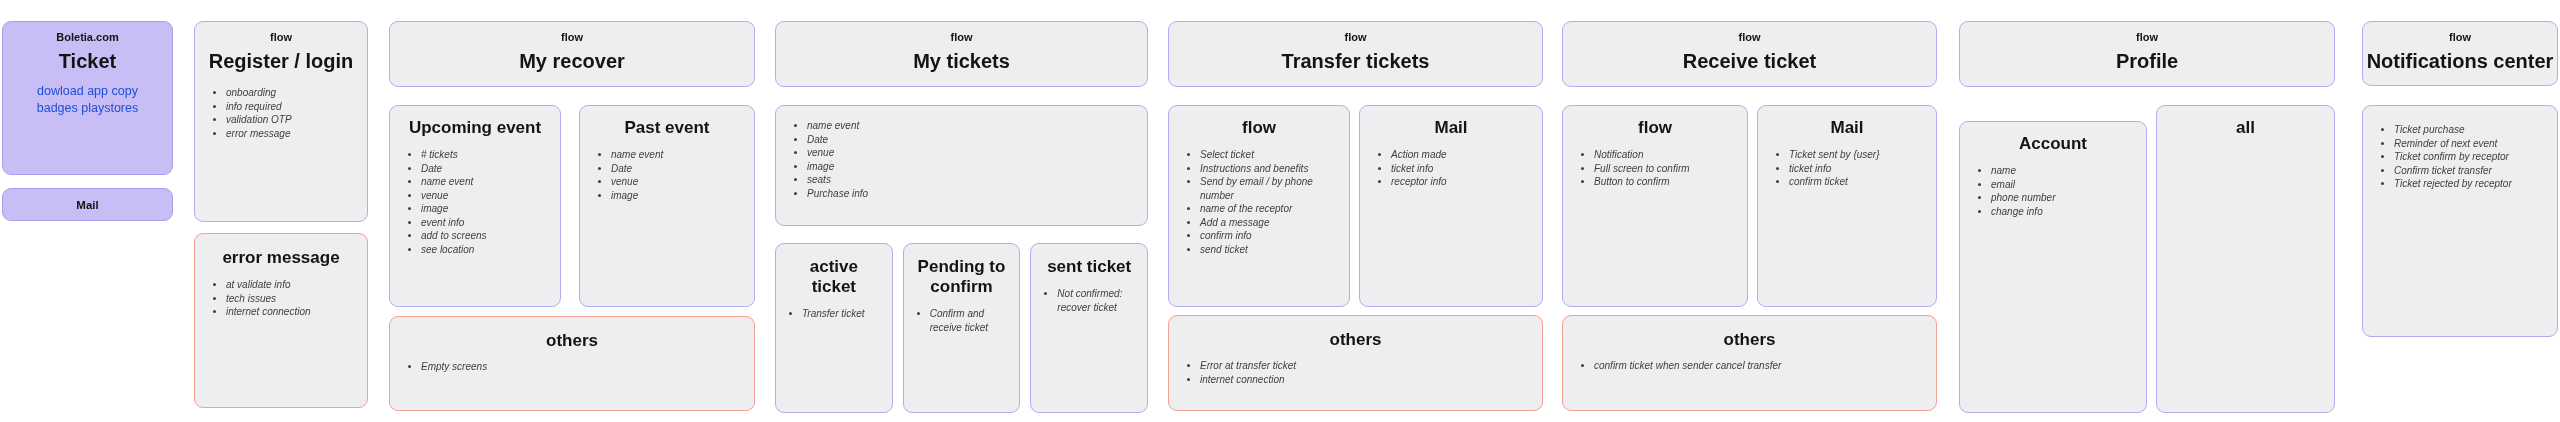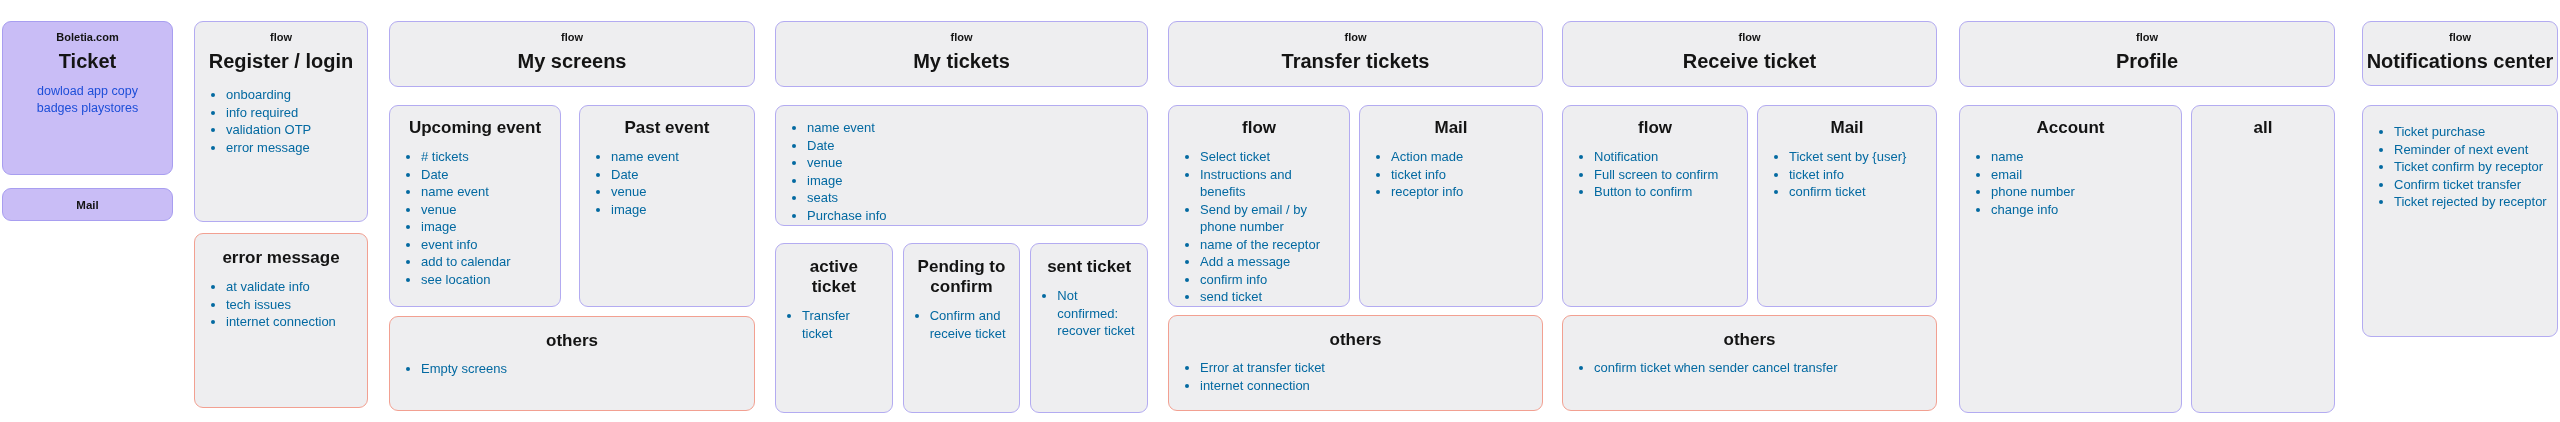--- a/index.html
+++ b/index.html
@@ -8,21 +8,21 @@
 
   .col{position:absolute;top:21px;display:flex;flex-direction:column;}
 
   .card{background:#eeeef0;border:1.5px solid #b3abf1;border-radius:9px;box-sizing:border-box;overflow:hidden;}
   .card.alert{border-color:#f2a091;}
   .card.purple{background:#c9bdf6;border-color:#a89ef0;}
 
   .kicker{font-size:11px;font-weight:700;text-align:center;padding-top:10px;line-height:1;color:#141414;}
   .h1{font-size:20px;font-weight:700;text-align:center;margin-top:7px;line-height:1.1;white-space:nowrap;color:#141414;}
   .h2{font-size:17px;font-weight:700;text-align:center;margin-top:12px;line-height:1.18;color:#141414;}
-  ul.bullets{margin:10px 0 0;padding:0 12px 0 31px;font-size:13px;line-height:1.35;color:#0369a1;}
+  ul.bullets{margin:10px 0 0;padding:0 12px 0 31px;font-size:10px;line-height:1.35;color:#404040;font-style:italic;}
   ul.bullets li{margin:0;padding:0;}
   .row{display:flex;}
 
   
   .col-brand{left:2px;width:171px;gap:13px;}
   .brand-main{height:154px;}
   .brand-note{margin-top:11px;font-size:12.5px;line-height:1.35;text-align:center;padding:0 12px;color:#1d4ed8;}
   .brand-mail{height:33px;display:flex;align-items:center;justify-content:center;font-size:11.5px;font-weight:700;color:#141414;}
 
   
@@ -57,21 +57,21 @@
   .tworow{margin-top:18px;gap:9px;height:202px;}
   .sub-left{width:182px;}
   .col-receive .sub-left{width:186px;}
   .sub-right{flex:1;}
   .tr-others{margin-top:8px;height:96px;}
   .tr-others ul.bullets{margin-top:9px;}
 
   
   .col-profile{left:1959px;width:376px;}
   .pf-row{margin-top:18px;gap:9px;height:308px;}
-  .pf-account{width:223px;}
+  .pf-account{width:188px;margin-top:16px;}
   .pf-all{flex:1;}
 
   
   .col-notif{left:2362px;width:196px;}
   .nt-hdr{height:65px;}
   .nt-content{margin-top:19px;height:232px;}
   .nt-content ul.bullets{margin-top:17px;padding-right:8px;}
 </style>
 </head>
 <body>
@@ -106,33 +106,33 @@
           <li>at validate info</li>
           <li>tech issues</li>
           <li>internet connection</li>
         </ul>
     </div>
   </div>
 
   <div class="col col-myevents">
     <div class="card hdr">
       <div class="kicker">flow</div>
-      <div class="h1">My screens</div>
+      <div class="h1">My recover</div>
     </div>
     <div class="row me-row">
       <div class="card me-upcoming">
         <div class="h2">Upcoming event</div>
         <ul class="bullets">
             <li># tickets</li>
             <li>Date</li>
             <li>name event</li>
             <li>venue</li>
             <li>image</li>
             <li>event info</li>
-            <li>add to calendar</li>
+            <li>add to screens</li>
             <li>see location</li>
           </ul>
       </div>
       <div class="card me-past">
         <div class="h2">Past event</div>
         <ul class="bullets">
             <li>name event</li>
             <li>Date</li>
             <li>venue</li>
             <li>image</li>

